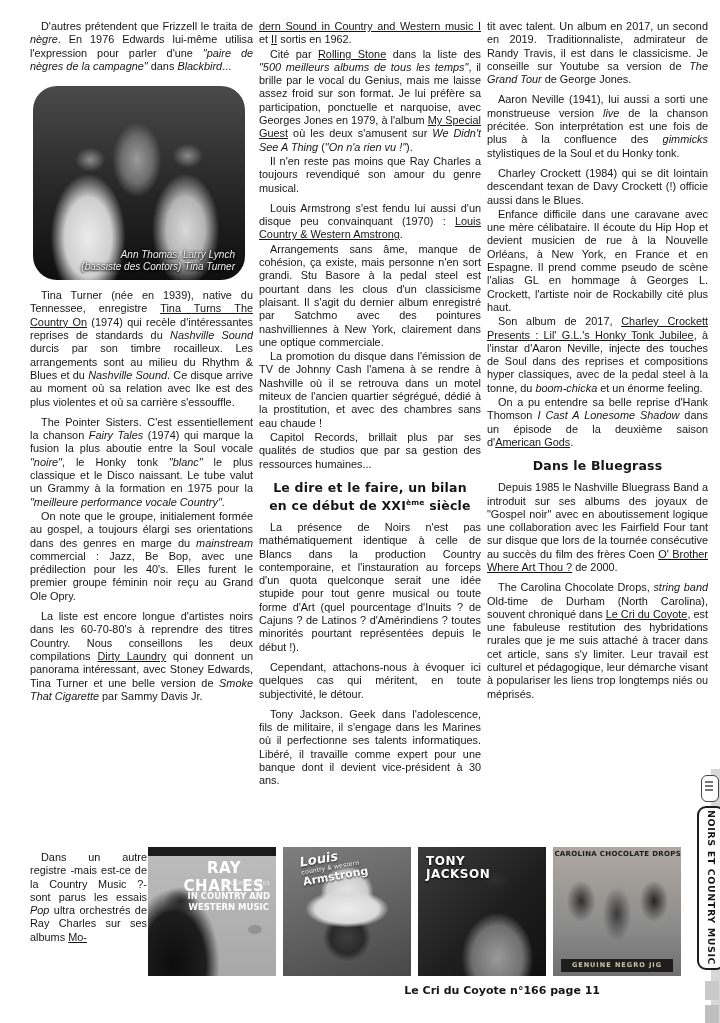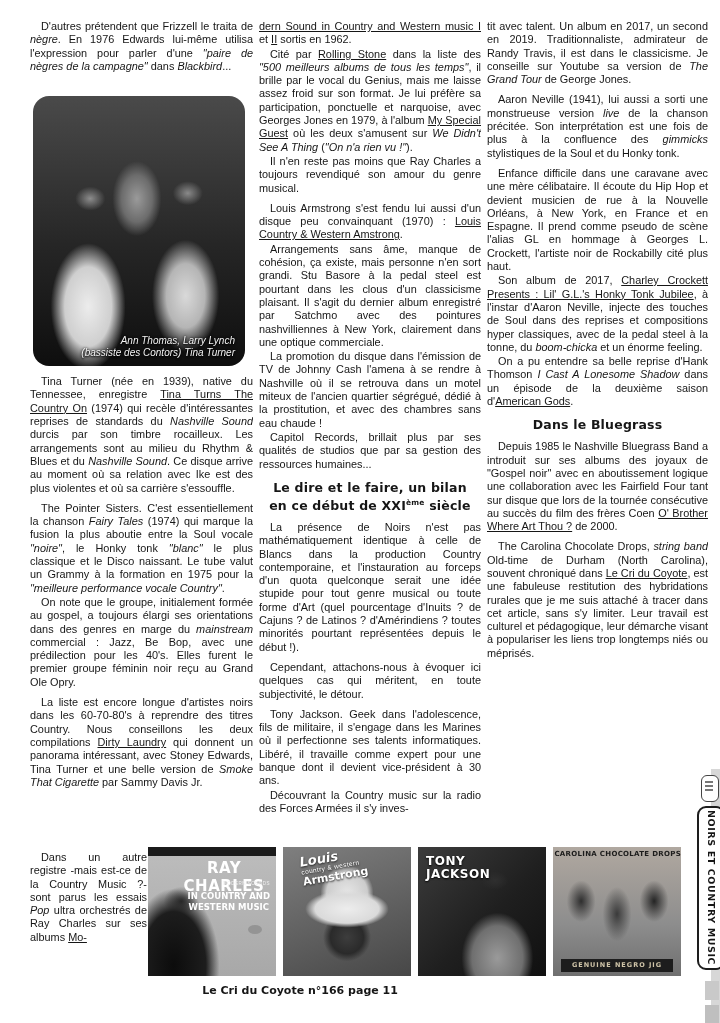--- a/index.html
+++ b/index.html
@@ -12,21 +12,21 @@
   #col3{left:487px;width:221px;}
   p.para{margin:0 0 7px 0;text-indent:11px;}
   p.tight{margin-bottom:1px;}
   p.noindent{text-indent:0;}
   .seg-i{font-style:italic;}
   .seg-u{text-decoration:underline;}
   .seg-sup{vertical-align:super;font-size:0.6em;}
   .heading{text-align:center;text-indent:0;font-family:"DejaVu Sans","Liberation Sans",sans-serif;
            font-weight:800;font-size:12.5px;line-height:15px;margin:9px 0 8px 0;letter-spacing:0.2px;}
   
-  .photo{position:relative;width:212px;height:270px;margin:23px 0 9px 3px;border-radius:16px;overflow:hidden;
+  .photo{position:relative;width:212px;height:194px;margin:13px 0 9px 3px;border-radius:24px;overflow:hidden;
     background:
       radial-gradient(ellipse 52px 88px at 26% 78%, #ececec 0%, #cfcfcf 45%, rgba(0,0,0,0) 72%),
       radial-gradient(ellipse 48px 80px at 72% 74%, #d9d9d9 0%, #b5b5b5 40%, rgba(0,0,0,0) 70%),
       radial-gradient(ellipse 34px 52px at 49% 38%, #9a9a9a 0%, #6c6c6c 45%, rgba(0,0,0,0) 72%),
       radial-gradient(ellipse 20px 16px at 27% 38%, #8d8d8d 0%, rgba(0,0,0,0) 75%),
       radial-gradient(ellipse 20px 16px at 73% 36%, #8a8a8a 0%, rgba(0,0,0,0) 75%),
       linear-gradient(180deg,#4a4a4a 0%,#262626 55%,#0e0e0e 100%);}
   .photo-caption{position:absolute;right:10px;bottom:7px;text-align:right;color:#f4f4f4;
     font-style:italic;font-size:10px;line-height:12px;text-shadow:0 1px 2px #000,0 0 3px #000;}
   
@@ -71,21 +71,21 @@
       radial-gradient(ellipse 18px 26px at 22% 42%, #2e2e2e 0%, rgba(0,0,0,0) 80%),
       radial-gradient(ellipse 18px 34px at 50% 52%, #3a3a3a 0%, rgba(0,0,0,0) 80%),
       radial-gradient(ellipse 18px 26px at 79% 42%, #242424 0%, rgba(0,0,0,0) 80%),
       linear-gradient(180deg,#b0a8a0 0%,#8d8d8d 60%,#6f6f6f 100%);}
   .carolina-top{position:absolute;top:3px;left:0;right:0;text-align:right;color:#1c1c1c;
       font-family:"DejaVu Sans","Liberation Sans",sans-serif;font-weight:800;font-size:7px;letter-spacing:0.3px;}
   .carolina-bottom{position:absolute;bottom:4px;left:8px;right:8px;height:13px;background:#1d1d1d;
       color:#cfc4a8;text-align:center;font-size:6.5px;line-height:13px;letter-spacing:1px;
       font-family:"DejaVu Sans","Liberation Sans",sans-serif;font-weight:700;}
   
-  .footer{position:absolute;left:0;top:984px;width:600px;text-align:center;z-index:3;
+  .footer{position:absolute;left:0;top:984px;width:600px;text-align:right;z-index:3;
       font-family:"DejaVu Sans","Liberation Sans",sans-serif;font-weight:800;font-size:11px;}
   
   .side-strip{position:absolute;right:0;top:769px;width:9px;height:254px;background:#d7d7d7;z-index:2;}
   .side-chip{position:absolute;right:1px;top:775px;width:16px;height:25px;background:#fff;
       border:1.5px solid #444;border-radius:6px;z-index:3;}
   .side-chip::after{content:"";position:absolute;left:3px;top:5px;width:8px;height:12px;
       background:linear-gradient(180deg,#777 0 2px,transparent 2px 4px,#777 4px 6px,transparent 6px 8px,#777 8px 10px,transparent 10px);}
   .side-tab{position:absolute;right:-5px;top:806px;width:24px;height:160px;background:#fff;
       border:2px solid #1d1d1d;border-radius:9px;z-index:3;display:flex;align-items:center;justify-content:center;}
   .side-tab span{writing-mode:vertical-rl;white-space:nowrap;
@@ -120,26 +120,26 @@
     <p class="para tight">Arrangements sans âme, manque de cohésion, ça existe, mais personne n'en sort grandi. Stu Basore à la pedal steel est pourtant dans les clous d'un classicisme plaisant. Il s'agit du dernier album enregistré par Satchmo avec des pointures nashvilliennes à New York, clairement dans une optique commerciale.</p>
     <p class="para tight">La promotion du disque dans l'émission de TV de Johnny Cash l'amena à se rendre à Nashville où il se retrouva dans un motel miteux de l'ancien quartier ségrégué, dédié à la prostitution, et avec des chambres sans eau chaude !</p>
     <p class="para">Capitol Records, brillait plus par ses qualités de studios que par sa gestion des ressources humaines...</p>
     <div class="heading">
       <div>Le dire et le faire, un bilan</div>
       <div>en ce début de XXI<span class="seg-sup">ème</span> siècle</div>
     </div>
     <p class="para">La présence de Noirs n'est pas mathématiquement identique à celle de Blancs dans la production Country contemporaine, et l'instauration au forceps d'un quota quelconque serait une idée stupide pour tout genre musical ou toute forme d'Art (quel pourcentage d'Inuits ? de Cajuns ? de Latinos ? d'Amérindiens ? toutes minorités pourtant représentées depuis le début !).</p>
     <p class="para">Cependant, attachons-nous à évoquer ici quelques cas qui méritent, en toute subjectivité, le détour.</p>
     <p class="para tight">Tony Jackson. Geek dans l'adolescence, fils de militaire, il s'engage dans les Marines où il perfectionne ses talents informatiques. Libéré, il travaille comme expert pour une banque dont il devient vice-président à 30 ans.</p>
-    <p class="para tight">Découvrant la Country music sur la radio des Forces Armées il s'y inves-</p>
   </div>
 
   <div class="col" id="col3">
     <p class="para noindent">tit avec talent. Un album en 2017, un second en 2019. Traditionnaliste, admirateur de Randy Travis, il est dans le classicisme. Je conseille sur Youtube sa version de <span class="seg-i">The Grand Tour</span> de George Jones.</p>
     <p class="para">Aaron Neville (1941), lui aussi a sorti une monstrueuse version <span class="seg-i">live</span> de la chanson précitée. Son interprétation est une fois de plus à la confluence des <span class="seg-i">gimmicks</span> stylistiques de la Soul et du Honky tonk.</p>
+    <p class="para tight">Charley Crockett (1984) qui se dit lointain descendant texan de Davy Crockett (!) officie aussi dans le Blues.</p>
     <p class="para tight">Enfance difficile dans une caravane avec une mère célibataire. Il écoute du Hip Hop et devient musicien de rue à la Nouvelle Orléans, à New York, en France et en Espagne. Il prend comme pseudo de scène l'alias GL en hommage à Georges L. Crockett, l'artiste noir de Rockabilly cité plus haut.</p>
     <p class="para tight">Son album de 2017, <span class="seg-u">Charley Crockett Presents : Lil' G.L.'s Honky Tonk Jubilee</span>, à l'instar d'Aaron Neville, injecte des touches de Soul dans des reprises et compositions hyper classiques, avec de la pedal steel à la tonne, du <span class="seg-i">boom-chicka</span> et un énorme feeling.</p>
     <p class="para">On a pu entendre sa belle reprise d'Hank Thomson <span class="seg-i">I Cast A Lonesome Shadow</span> dans un épisode de la deuxième saison d'<span class="seg-u">American Gods</span>.</p>
     <div class="heading">
       <div>Dans le Bluegrass</div>
     </div>
     <p class="para">Depuis 1985 le Nashville Bluegrass Band a introduit sur ses albums des joyaux de "Gospel noir" avec en aboutissement logique une collaboration avec les Fairfield Four tant sur disque que lors de la tournée consécutive au succès du film des frères Coen <span class="seg-u">O' Brother Where Art Thou ?</span> de 2000.</p>
     <p class="para">The Carolina Chocolate Drops, <span class="seg-i">string band</span> Old-time de Durham (North Carolina), souvent chroniqué dans <span class="seg-u">Le Cri du Coyote</span>, est une fabuleuse restitution des hybridations rurales que je me suis attaché à tracer dans cet article, sans s'y limiter. Leur travail est culturel et pédagogique, leur démarche visant à populariser les liens trop longtemps niés ou méprisés.</p>
   </div>
 

